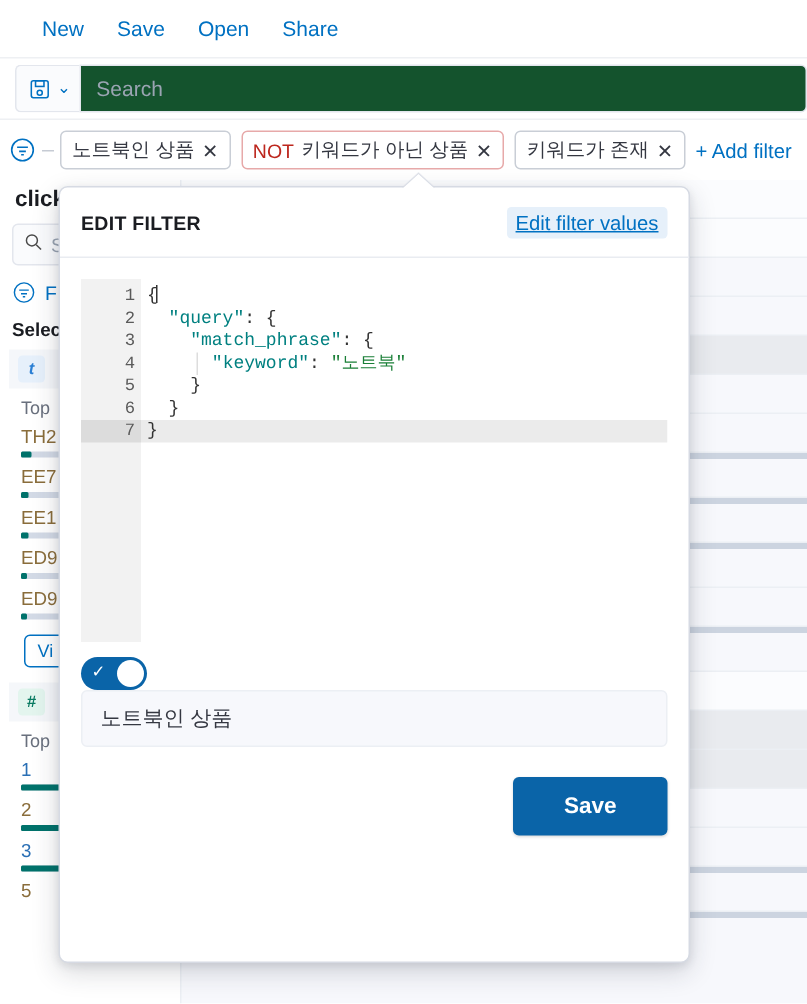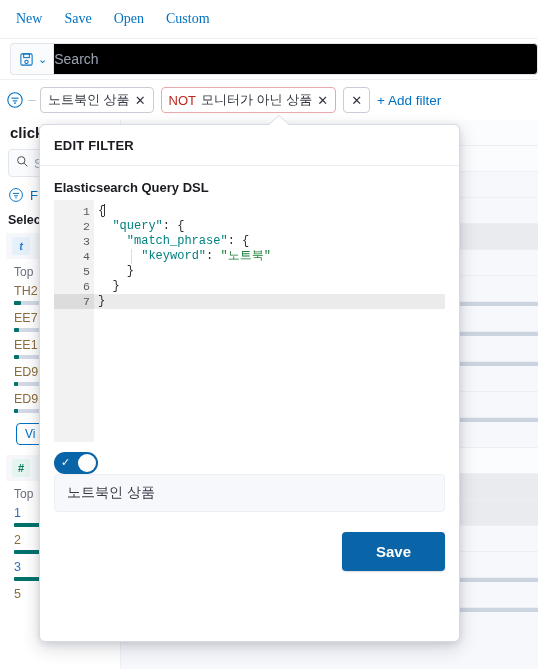--- a/index.html
+++ b/index.html
@@ -7,21 +7,21 @@
     width: 538px; height: 669px;
     font-family: "Liberation Sans", sans-serif;
     background: #ffffff;
     overflow: hidden;
   }
   #root { position: relative; width: 538px; height: 669px; background:#fff; }
 
   
   .topmenu {
     height: 38px; display: flex; align-items: center;
-    padding-left: 8px; gap: 6px; background:#fff;font-family:Liberation Serif, serif;
+    padding-left: 20px; gap: 6px; background:#fff;
   }
   .topmenu .mi {
     font-size: 14px; color: #0071c2; padding: 4px 8px; cursor:pointer;
     white-space: nowrap;
   }
 
   
   .querybar {
     height: 42px; display:flex; align-items:center;
     background:#fff;
@@ -32,22 +32,22 @@
   .saved-btn {
     display:flex; align-items:center; gap:4px;
     border:1px solid #e3e6ed; border-right:none;
     background:#fafbfd;
     height:32px; padding:0 6px 0 8px; border-radius:4px 0 0 4px;
   }
   .saved-btn svg { display:block; }
   .chev { color:#0071c2; font-size:11px; line-height:1; }
   .searchwrap {
     flex:1; height:32px; border:1px solid #e3e6ed; border-left:1px solid #e3e6ed;
-    background:#000000; display:flex; align-items:center;
-    border-radius:0 4px 4px 0;
+    background:#14532d; display:flex; align-items:center;
+    padding-left:10px; border-radius:0 4px 4px 0;
     margin-right: 0px;
   }
   .searchwrap input {
     border:none; outline:none; background:transparent;
     font-size:14px; color:#98a2b3; width:100%;
     font-family:"Liberation Sans", sans-serif;
   }
   .searchwrap input::placeholder { color:#9aa4b2; }
 
   
@@ -219,21 +219,21 @@
 </style>
 </head>
 <body>
 
 <div id="root">
 
   <div class="topmenu">
     <div class="mi">New</div>
     <div class="mi">Save</div>
     <div class="mi">Open</div>
-    <div class="mi">Custom</div>
+    <div class="mi">Share</div>
   </div>
 
   <div class="querybar">
     <div class="saved-btn">
       <span>
         <svg width="15" height="15" viewBox="0 0 16 16" fill="none" stroke="#0071c2" stroke-width="1.1">
           <rect x="2" y="2" width="12" height="12" rx="1.5"></rect>
           <rect x="5" y="2" width="6" height="4"></rect>
           <circle cx="8" cy="10.5" r="1.8"></circle>
         </svg>
@@ -257,25 +257,26 @@
     <div class="dash"></div>
     <div style="width:4px"></div>
 
     <div class="pill">
       <span>노트북인 상품</span>
       <span class="x">✕</span>
     </div>
 
     <div class="pill negated">
       <span class="neg">NOT</span>
-      <span>모니터가 아닌 상품</span>
+      <span>키워드가 아닌 상품</span>
       <span class="x">✕</span>
     </div>
 
     <div class="pill">
+      <span>키워드가 존재</span>
       <span class="x">✕</span>
     </div>
 
     <div class="addfilter">+ Add filter</div>
   </div>
 
   <div class="page">
 
     <div class="sidebar">
       <div class="clicktext">click</div>
@@ -397,24 +398,24 @@
       <div class="crow"></div>
       <div class="crow sep"></div>
     </div>
   </div>
 
   <div class="popover">
     <div class="caret"></div>
 
     <div class="pop-head">
       <div class="pop-title">EDIT FILTER</div>
+      <div class="pop-link">Edit filter values</div>
     </div>
 
     <div class="pop-body">
-      <div class="dsl-label">Elasticsearch Query DSL</div>
 
       <div class="editor">
         <div class="gutter">
           <div class="gl"><span>1</span><span class="fold">▼</span></div>
           <div class="gl"><span>2</span><span class="fold">▼</span></div>
           <div class="gl"><span>3</span><span class="fold">▼</span></div>
           <div class="gl"><span>4</span></div>
           <div class="gl"><span>5</span></div>
           <div class="gl"><span>6</span></div>
           <div class="gl active"><span>7</span></div>

